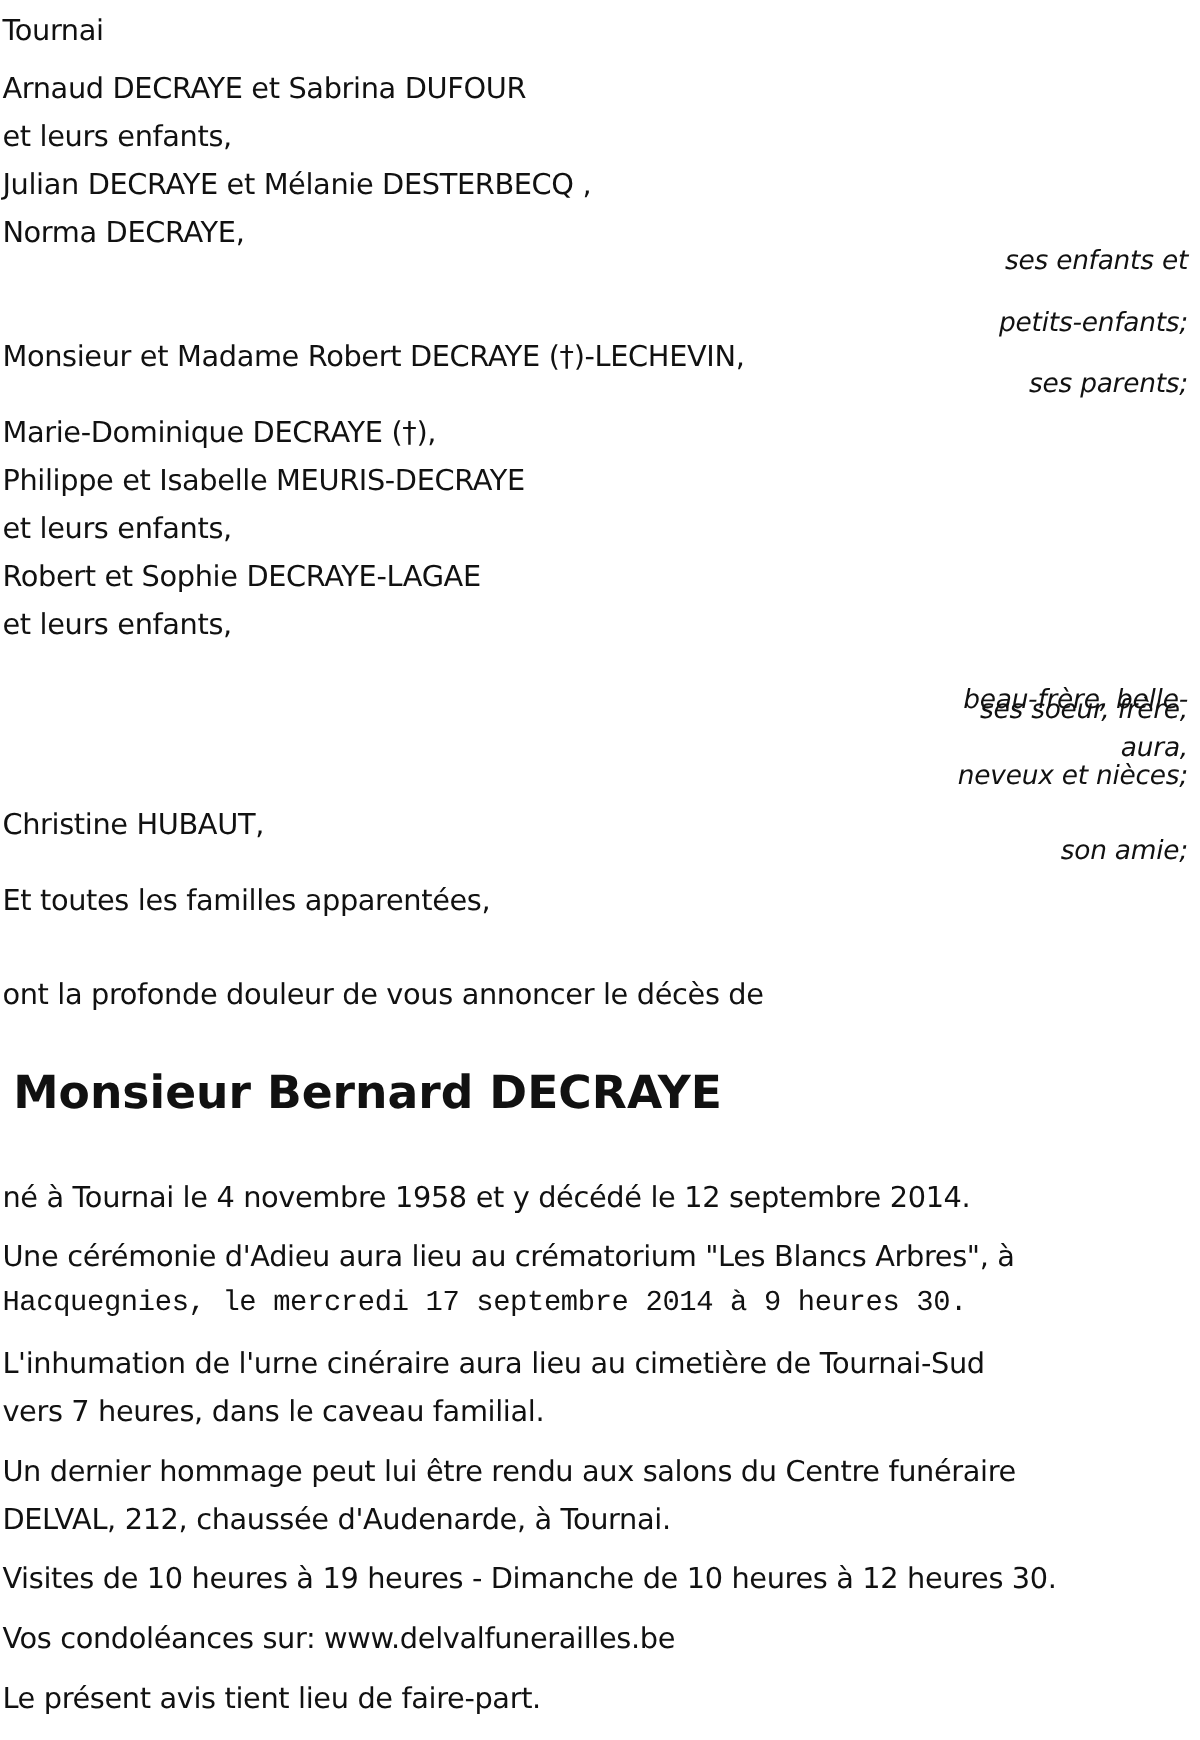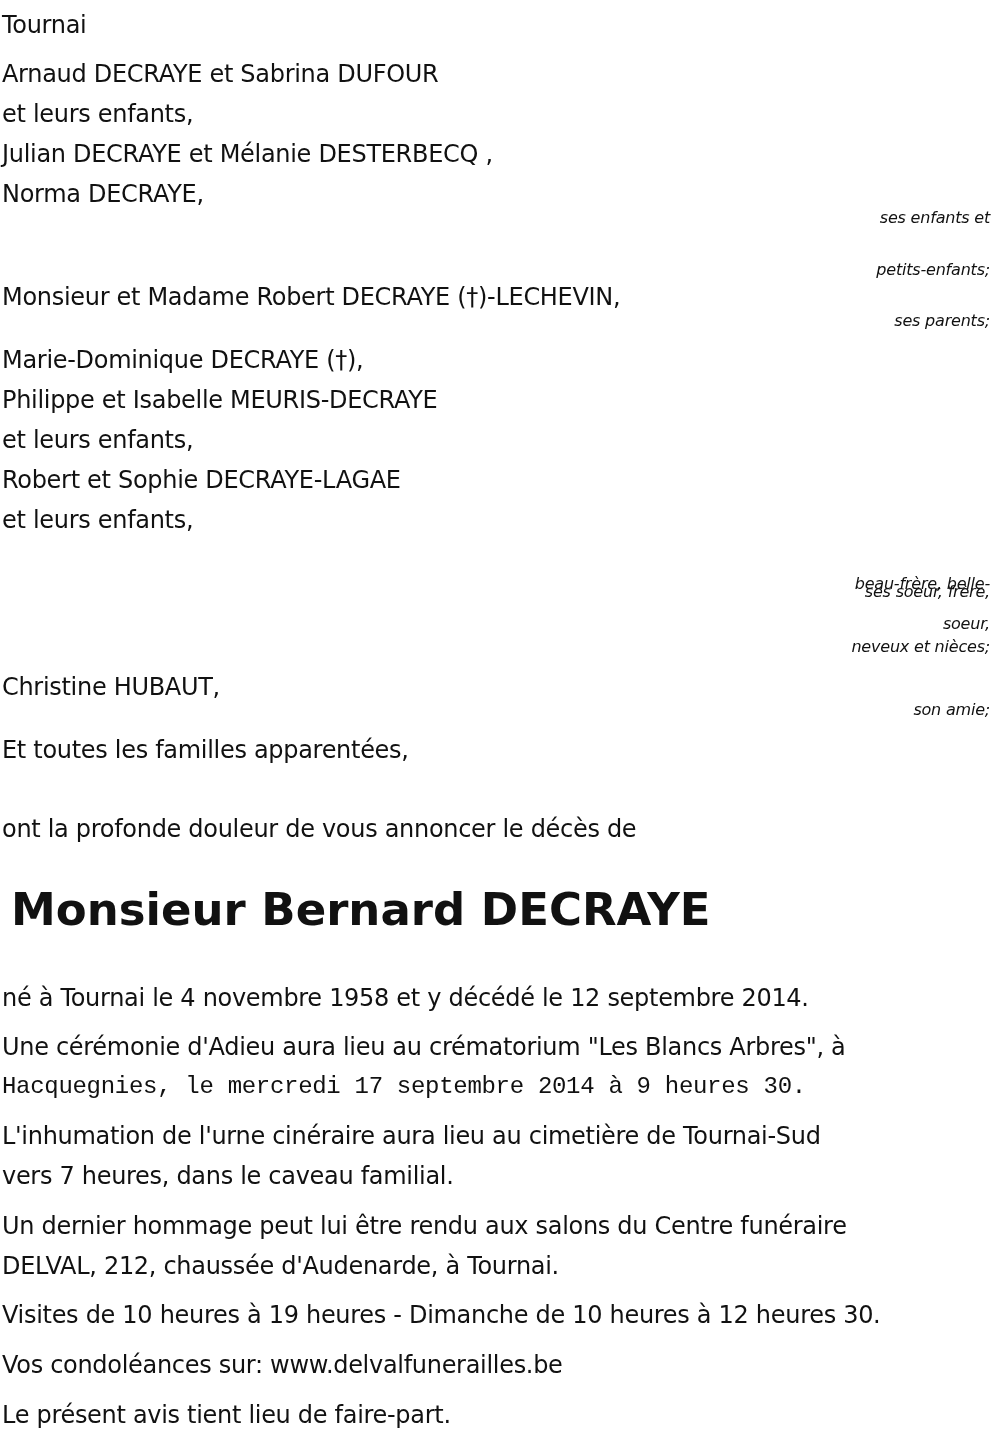--- a/index.html
+++ b/index.html
@@ -19,32 +19,32 @@
       position: absolute;
       left: 2px;
       font-size: 24px;
       line-height: 30px;
       white-space: nowrap;
       letter-spacing: -0.3px;
     }
     .right {
       position: absolute;
       right: 10px;
-      font-size: 16px;
+      font-size: 22px;
       line-height: 28px;
       font-style: italic;
       text-align: right;
       white-space: nowrap;
       letter-spacing: -0.2px;
     }
     .name-title {
       position: absolute;
       left: 11px;
       top: 888px;
-      font-size: 45px;
+      font-size: 38px;
       line-height: 44px;
       font-weight: bold;
       white-space: nowrap;
       letter-spacing: 0px;
     }
   </style>
 </head>
 <body>
 
 <div>
@@ -61,21 +61,21 @@
   <div class="line" style="top:282px;">Monsieur et Madame Robert DECRAYE (†)-LECHEVIN,</div>
   <div class="right" style="top:307px;">ses parents;</div>
 
   <div class="line" style="top:345px;">Marie-Dominique DECRAYE (†),</div>
   <div class="line" style="top:385px;">Philippe et Isabelle MEURIS-DECRAYE</div>
   <div class="line" style="top:425px;">et leurs enfants,</div>
   <div class="line" style="top:465px;">Robert et Sophie DECRAYE-LAGAE</div>
   <div class="line" style="top:505px;">et leurs enfants,</div>
   <div class="right" style="top:530px;margin-top:48px;">ses soeur, frère,</div>
   <div class="right" style="top:570px;">beau-frère, belle-</div>
-  <div class="right" style="top:610px;">soeur,</div>
+  <div class="right" style="top:610px;">aura,</div>
   <div class="right" style="top:633px;">neveux et nièces;</div>
 
   <div class="line" style="top:672px;">Christine HUBAUT,</div>
   <div class="right" style="top:696px;">son amie;</div>
 
   <div class="line" style="top:735px;">Et toutes les familles apparentées,</div>
 
   <div class="line" style="top:814px;">ont la profonde douleur de vous annoncer le décès de</div>
 
   <div class="name-title">Monsieur Bernard DECRAYE</div>

